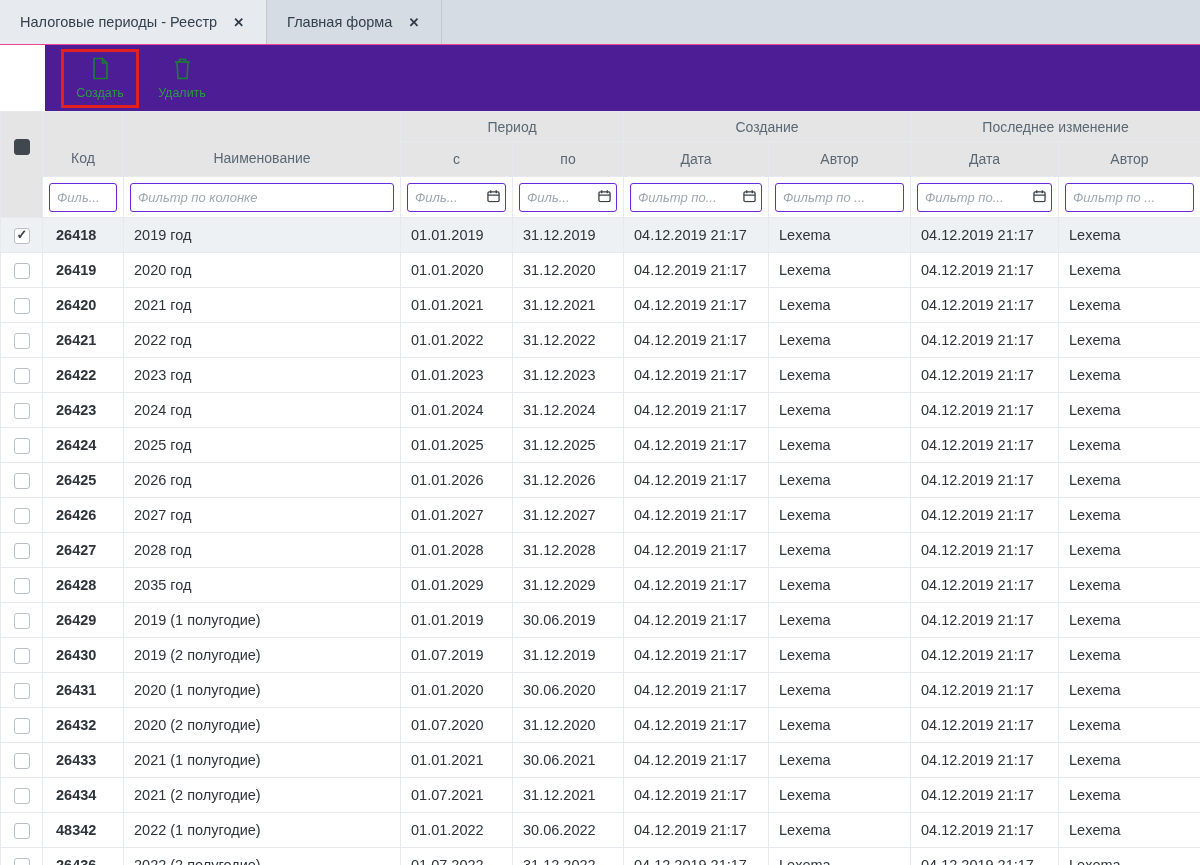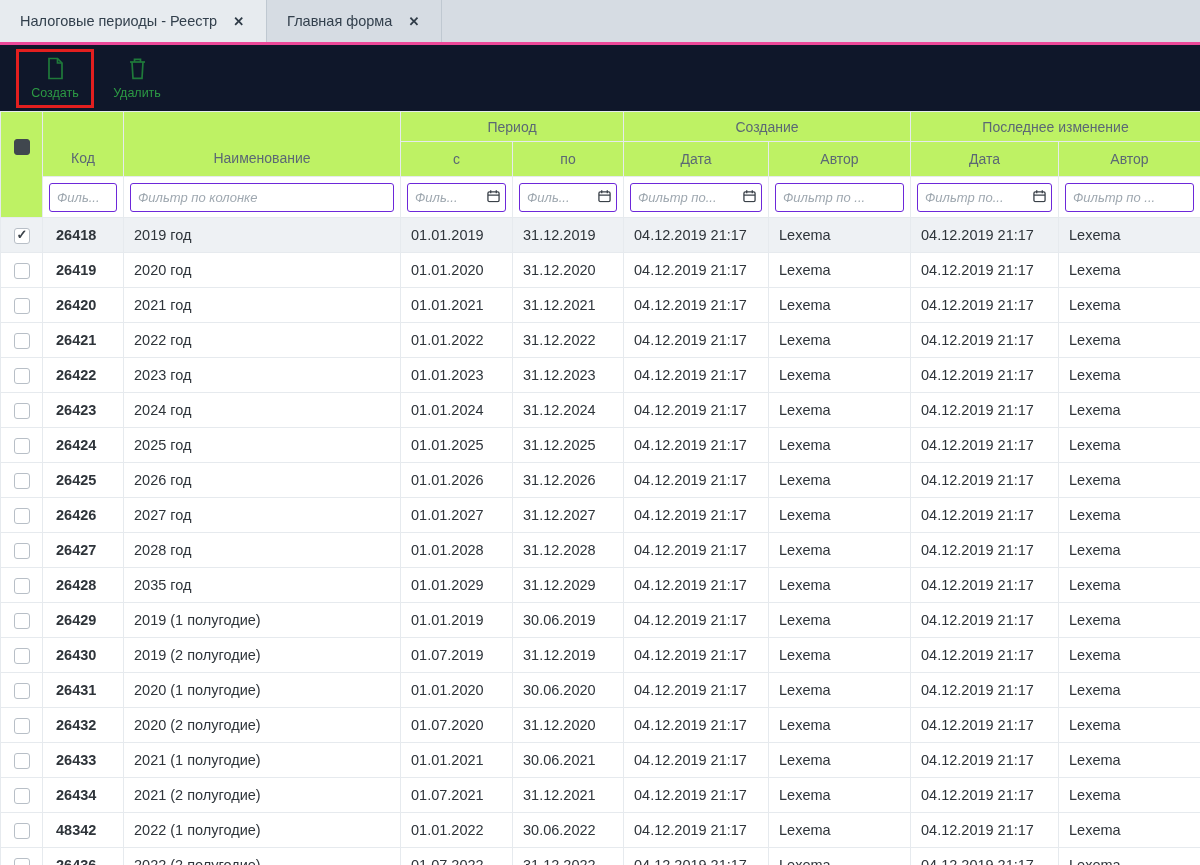--- a/index.html
+++ b/index.html
@@ -6,56 +6,57 @@
   html, body {
     width: 1200px; height: 865px; overflow: hidden;
     background: #fff;
     font-family: "Liberation Sans", sans-serif;
   }
 
   
   .tabbar {
     height: 45px; background: #d6dce3;
     display: flex; align-items: stretch;
-    border-bottom: 3px solid #ec4899;
+    border-bottom: 1px solid #ec4899;
   }
   .tab {
     display: flex; align-items: center; gap: 14px;
     padding: 0 20px; font-size: 14.5px; color: #33404d;
     border-right: 1px solid #bfc8d1; cursor: pointer; white-space: nowrap;
   }
   .tab.active { background: #e7ebef; }
   .tab-close {
     font-size: 13px; font-weight: 700; color: #2f3b47; line-height: 1;
     padding: 2px;
   }
 
   
   .toolbar {
-    height: 66px; background: #0f172a;
+    height: 66px; background: #4c1d95;
     display: flex; align-items: center; gap: 16px;
     padding-left: 22px;
+    margin-left: 45px;
   }
   .tool-btn {
     position: relative;
     display: flex; flex-direction: column; align-items: center; gap: 3px;
     min-width: 66px; padding: 5px 6px;
     background: none; border: none; cursor: pointer;
   }
   .tool-btn .lbl { font-size: 12.5px; color: #2c9a44; }
   .annotation-box {
     position: absolute; left: -6px; right: -6px; top: -3px; bottom: -3px;
     border: 3px solid #e31f1f; pointer-events: none;
   }
 
   
   .grid-wrap { width: 1200px; }
   table { border-collapse: collapse; table-layout: fixed; width: 1200px; }
   th, td { border: 1px solid #e6eaee; overflow: hidden; white-space: nowrap; }
-  thead th { background: #bef264; color: #5b6874; font-weight: 400; font-size: 14px; text-align: center; }
+  thead th { background: #e5e5e5; color: #5b6874; font-weight: 400; font-size: 14px; text-align: center; }
   .group-row th { height: 30px; }
   .label-row th { height: 35px; }
   th.rowspan2 { vertical-align: bottom; padding-bottom: 10px; }
   th.cb-col { vertical-align: top; padding-top: 26px; text-align: center; }
 
   .filter-row td { height: 41px; padding: 5px 6px; }
   .fwrap { position: relative; width: 100%; }
   .fwrap input {
     width: 100%; height: 29px;
     border: 1px solid #6d28d9; border-radius: 3px;

